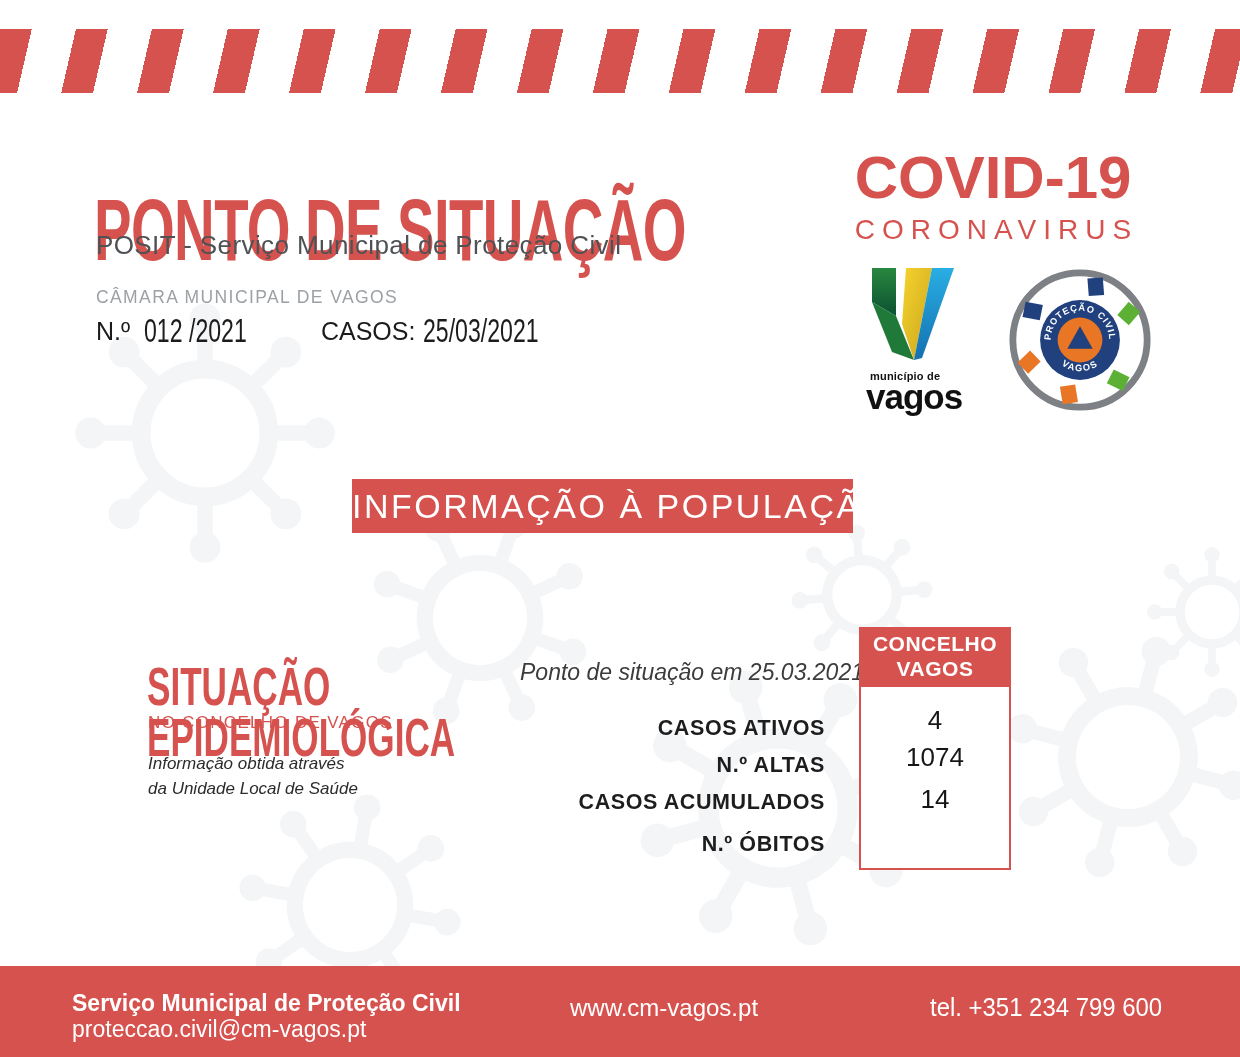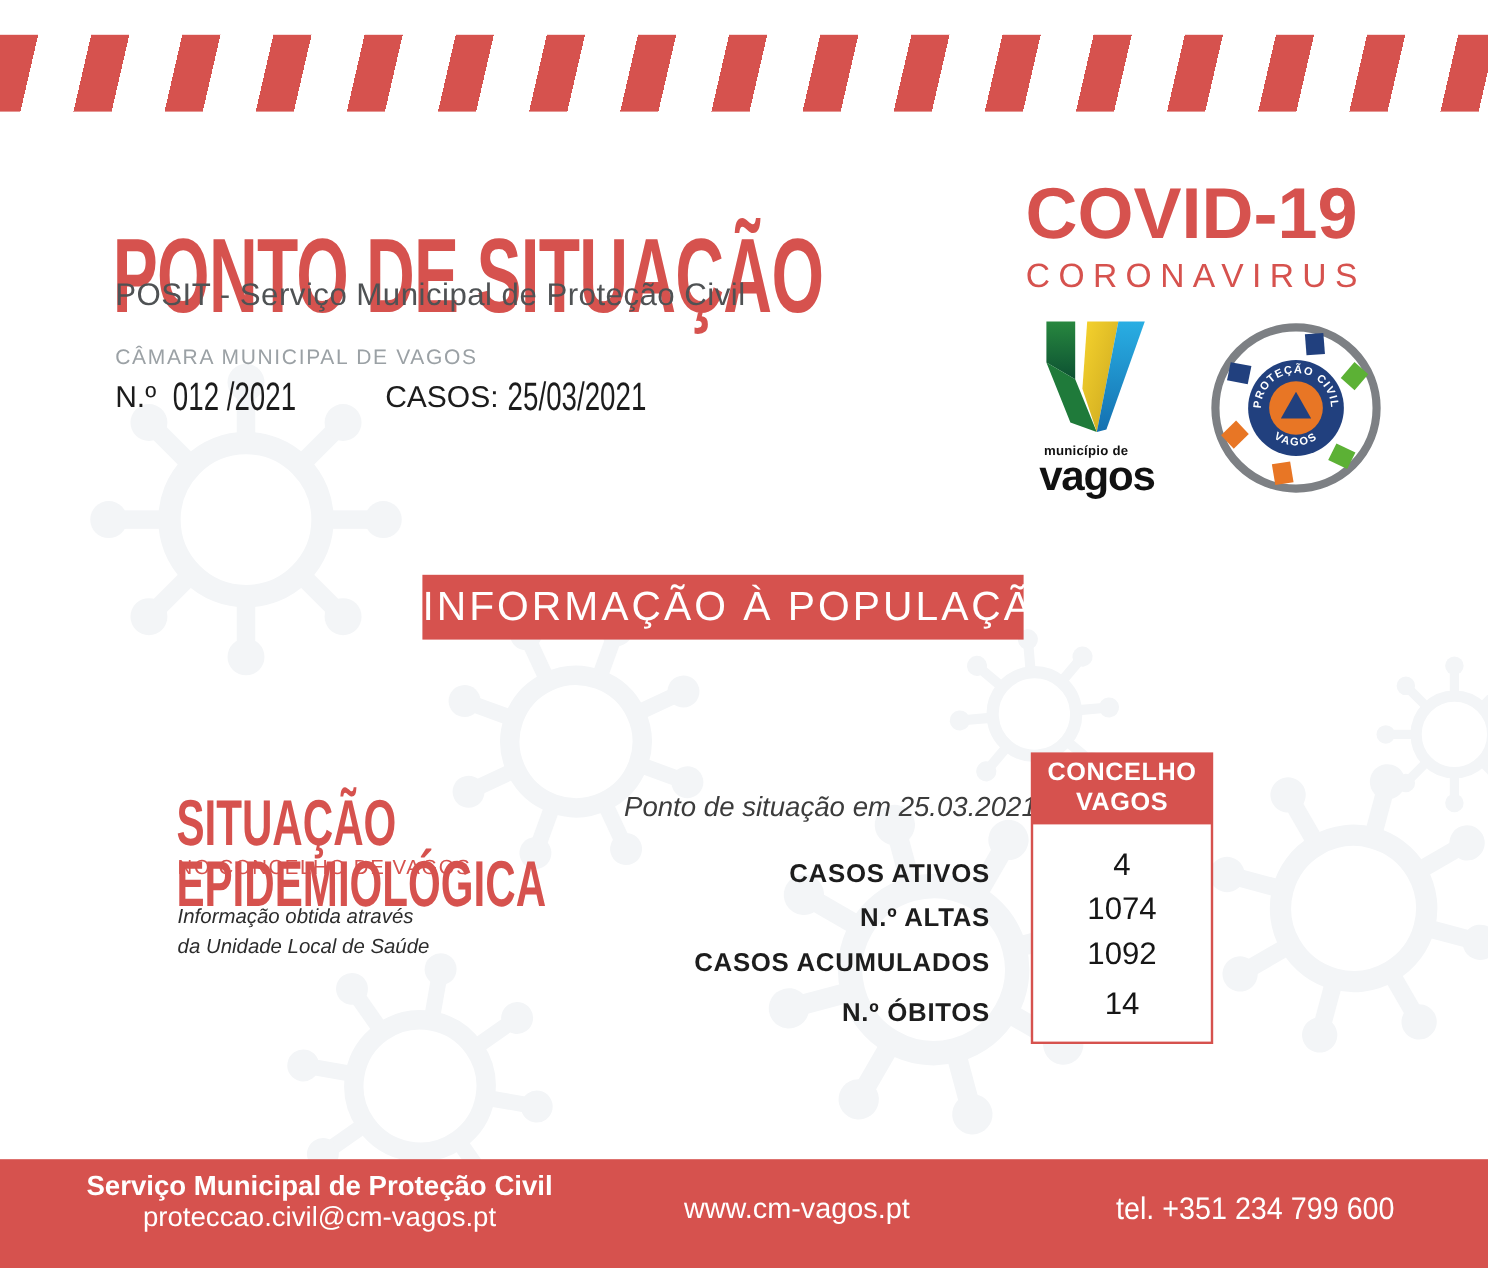--- a/index.html
+++ b/index.html
@@ -53,23 +53,23 @@
   .labels div:last-child{margin-top:5px;}
   .valbox{position:absolute;left:859px;top:627px;width:152px;}
   .valhead{background:#d6524e;color:#fff;height:58px;display:flex;flex-direction:column;
            align-items:center;justify-content:center;font-weight:700;font-size:21px;line-height:25px;letter-spacing:.5px;}
   .valbody{border:2px solid #d6524e;background:#fff;height:185px;box-sizing:border-box;padding-top:15px;text-align:center;}
   .valbody div{font-size:26px;font-weight:500;line-height:37px;color:#161616;}
   .valbody div:last-child{margin-top:5px;}
 
   
   .footer{position:absolute;left:0;right:0;top:966px;height:91px;background:#d6524e;color:#fff;}
-  .f-left{position:absolute;left:72px;top:9px;}
+  .f-left{position:absolute;left:72px;top:24px;}
   .f-service{font-size:23px;font-weight:700;line-height:26px;white-space:nowrap;}
-  .f-email{font-size:23px;font-weight:300;line-height:26px;white-space:nowrap;text-align:center;}
+  .f-email{font-size:23px;font-weight:300;line-height:26px;white-space:nowrap;}
   .f-www{position:absolute;left:570px;top:28px;font-size:24px;font-weight:300;white-space:nowrap;}
   .f-tel{position:absolute;left:930px;top:26px;font-size:26px;font-weight:300;white-space:nowrap;
          transform:scaleX(.92);transform-origin:left top;}
 </style>
 </head>
 <body>
 
 <div class="page">
 
   <svg class="layer wm" width="1240" height="1057" viewBox="0 0 1240 1057" aria-hidden="true">
@@ -225,21 +225,20 @@
     </div>
 
     <div class="valbox">
       <div class="valhead">
         <span>CONCELHO</span>
         <span>VAGOS</span>
       </div>
       <div class="valbody">
         <div>4</div>
         <div>1074</div>
-        <div>1092</div>
         <div>14</div>
       </div>
     </div>
 
     <div class="footer">
       <div class="f-left">
         <div class="f-service">Serviço Municipal de Proteção Civil</div>
         <div class="f-email">proteccao.civil@cm-vagos.pt</div>
       </div>
       <div class="f-www">www.cm-vagos.pt</div>

